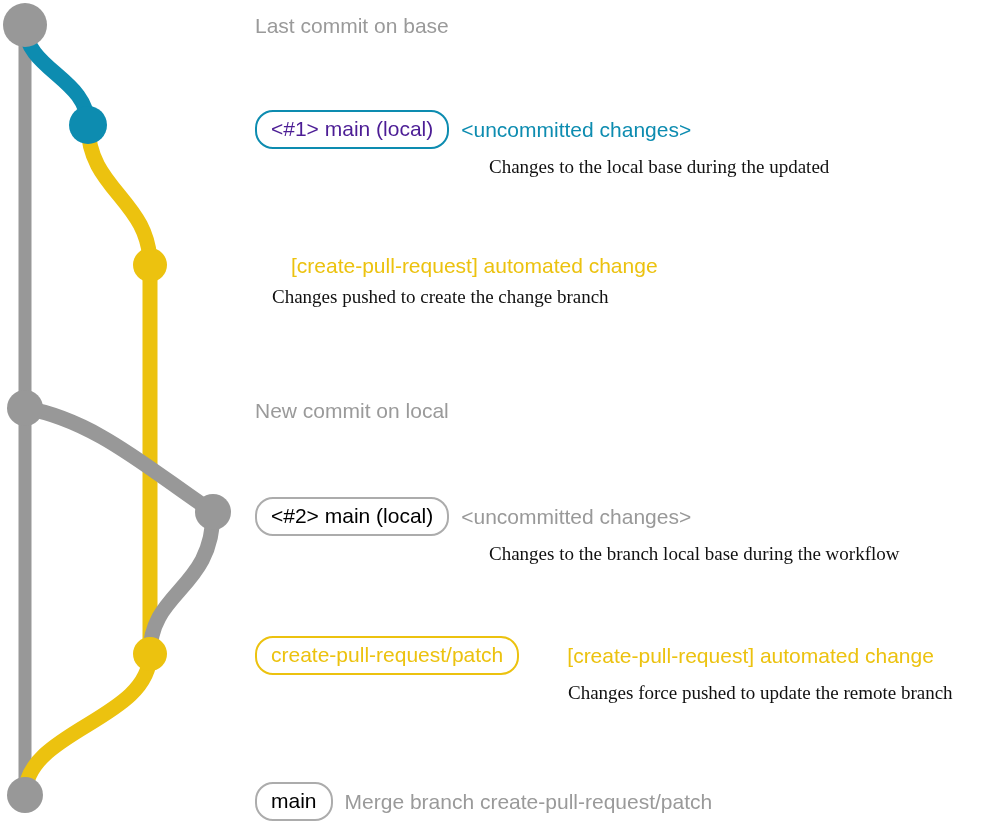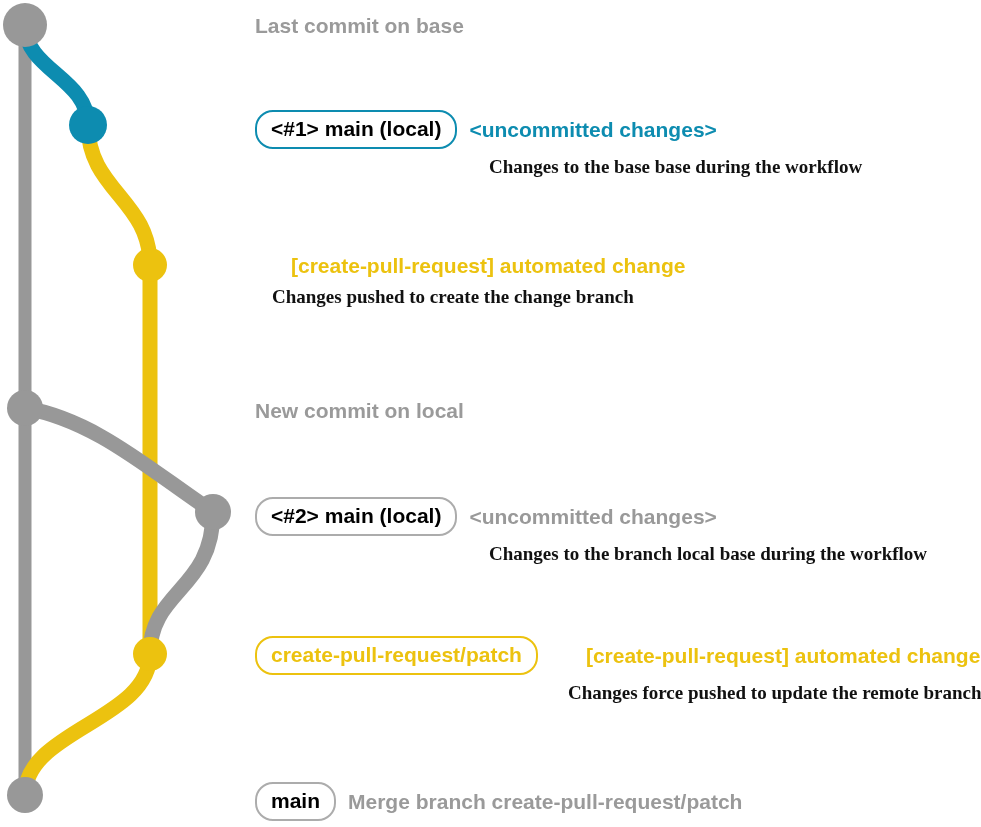--- a/index.html
+++ b/index.html
@@ -24,21 +24,20 @@
     width: 981px;
     height: 827px;
   }
 
   .rows {
     position: absolute;
     left: 0;
     top: 0;
     width: 917px;
     height: 827px;
-    font-weight: bold;
   }
 
   .row {
     position: absolute;
     left: 255px;
   }
 
   .row-line {
     display: flex;
     align-items: center;
@@ -50,21 +49,21 @@
     display: inline-block;
     border: 2px solid #999999;
     border-radius: 18px;
     padding: 4px 14px 6px 14px;
     font-size: 21px;
     line-height: 25px;
     color: #999999;
     background: #ffffff;
     box-sizing: border-box;
   }
-  .pill.blue   { border-color: #0d8cb0; color: #000000; }
+  .pill.blue   { border-color: #0d8cb0; color: #4c1d95; }
   .pill.yellow { border-color: #ecc20f; color: #ecc20f; }
   .pill.gray   { border-color: #acacac; color: #000000; }
 
   .subject {
     font-size: 21px;
     line-height: 26px;
     white-space: nowrap;
   }
   .subject.blue   { color: #0d8cb0; }
   .subject.yellow { color: #ecc20f; margin-left: 36px; }
@@ -119,21 +118,21 @@
 
 <div class="rows">
 
   <div class="row-heading" style="top:13px;">Last commit on base</div>
 
   <div class="row" style="top:110px;">
     <div class="row-line">
       <span class="pill blue">&lt;#1&gt; main (local)</span>
       <span class="subject blue">&lt;uncommitted changes&gt;</span>
     </div>
-    <div class="desc" style="margin-left:234px;">Changes to the base base during the workflow</div>
+    <div class="desc" style="margin-left:234px;">Changes to the local base during the updated</div>
   </div>
 
   <div class="row" style="top:253px;">
     <div class="row-line">
       <span class="subject yellow">[create-pull-request] automated change</span>
     </div>
     <div class="desc" style="margin-left:17px;">Changes pushed to create the change branch</div>
   </div>
 
   <div class="row-heading" style="top:398px;">New commit on local</div>

